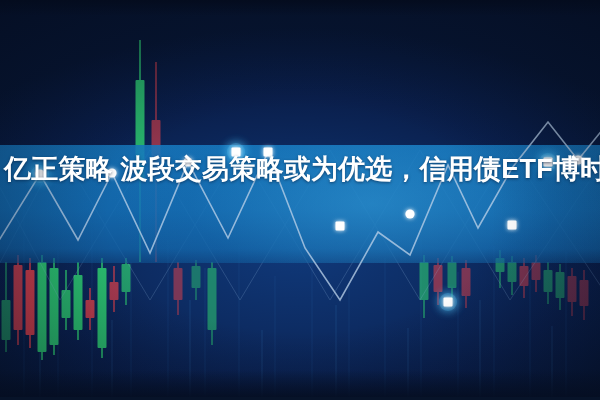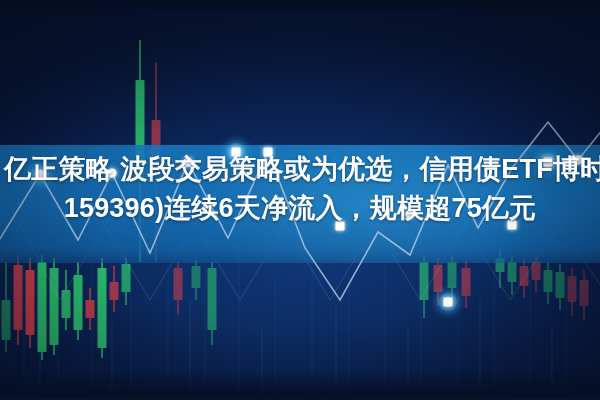--- a/index.html
+++ b/index.html
@@ -300,16 +300,15 @@
       </svg>
   </div>
 
   <div class="bg-vignette"></div>
   <div class="edge-dark-top"></div>
   <div class="edge-dark-bottom"></div>
   <div class="edge-line-bottom"></div>
 
   <div class="headline">
     <span class="ln ln1">亿正策略 波段交易策略或为优选，信用债ETF博时(</span>
-    <span class="ln ln2">159396)连续6天净流入，规模超75亿元</span>
   </div>
 
 </div>
 
 </body></html>

